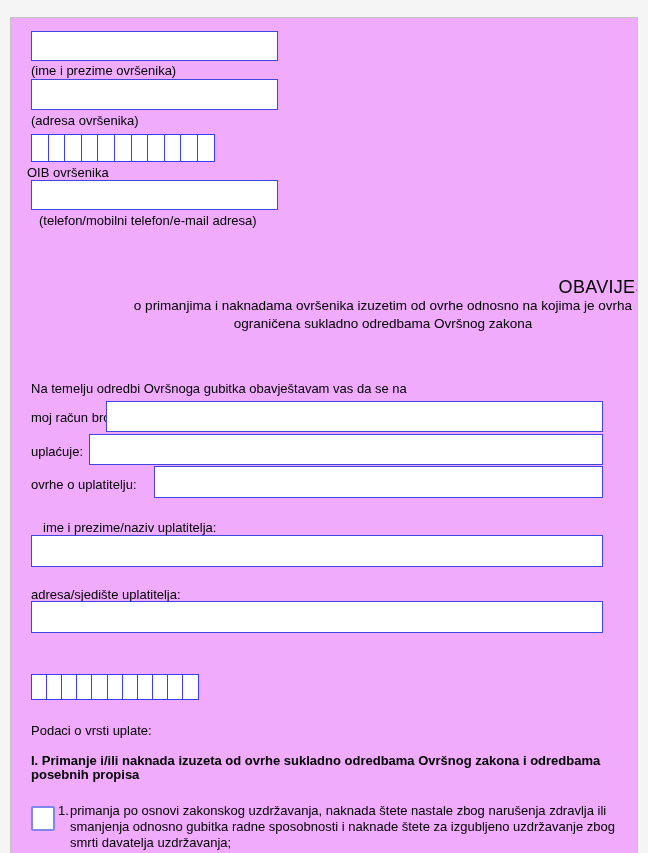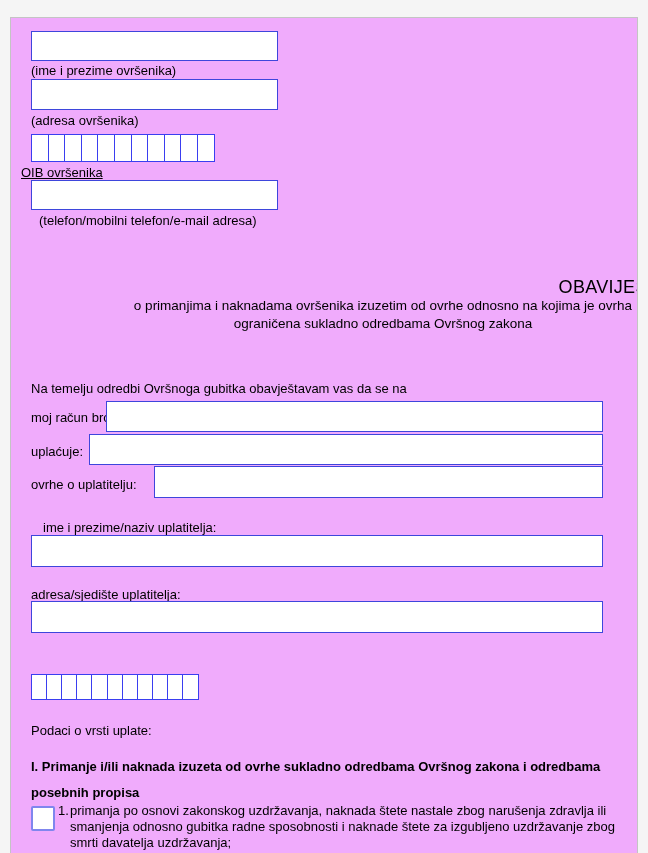--- a/index.html
+++ b/index.html
@@ -31,21 +31,21 @@
     width:18px;height:28px;
     border:1.4px solid #3a3ef0;
     margin-left:-1.4px;
     background:#fff;
     box-sizing:border-box;
   }
   .oib .cell:first-child{margin-left:0;}
   .oib.small .cell{width:16.5px;height:26px;}
   .title{width:648px;text-align:right;font-size:18px;letter-spacing:0.3px;}
   .subline{width:648px;text-align:center;font-size:13.5px;padding-left:48px;}
-  .heading{font-weight:bold;line-height:26px;width:600px;}
+  .heading{font-weight:bold;line-height:14px;width:600px;}
   .checkbox{
     width:24px;height:25px;
     border:2px solid #8086ee;
     border-radius:2px;
     background:#fff;
     box-sizing:border-box;
     cursor:pointer;
   }
   .item{display:flex;width:572px;line-height:16px;}
   .item .num{width:12px;flex:none;}
@@ -68,21 +68,21 @@
       <span class="cell"></span>
       <span class="cell"></span>
       <span class="cell"></span>
       <span class="cell"></span>
       <span class="cell"></span>
       <span class="cell"></span>
       <span class="cell"></span>
       <span class="cell"></span>
       <span class="cell"></span>
   </div>
-  <div class="lbl abs" style="left:10px;top:147px;text-decoration:underline;">OIB ovršenika</div>
+  <div class="lbl abs" style="left:16px;top:147px;">OIB ovršenika</div>
 
   <input type="text" class="box abs" style="left: 20px; top: 162px; width: 247px; height: 30px;">
   <div class="lbl abs" style="left:28px;top:195px;text-align:right;">(telefon/mobilni telefon/e-mail adresa)</div>
 
   <div class="title abs" style="top:259px;">OBAVIJEST</div>
   <div class="subline abs" style="top:280px;">o primanjima i naknadama ovršenika izuzetim od ovrhe odnosno na kojima je ovrha</div>
   <div class="subline abs" style="top:298px;">ograničena sukladno odredbama Ovršnog zakona</div>
 
   <div class="lbl abs" style="left:20px;top:363px;">Na temelju odredbi Ovršnoga gubitka obavještavam vas da se na</div>
 

